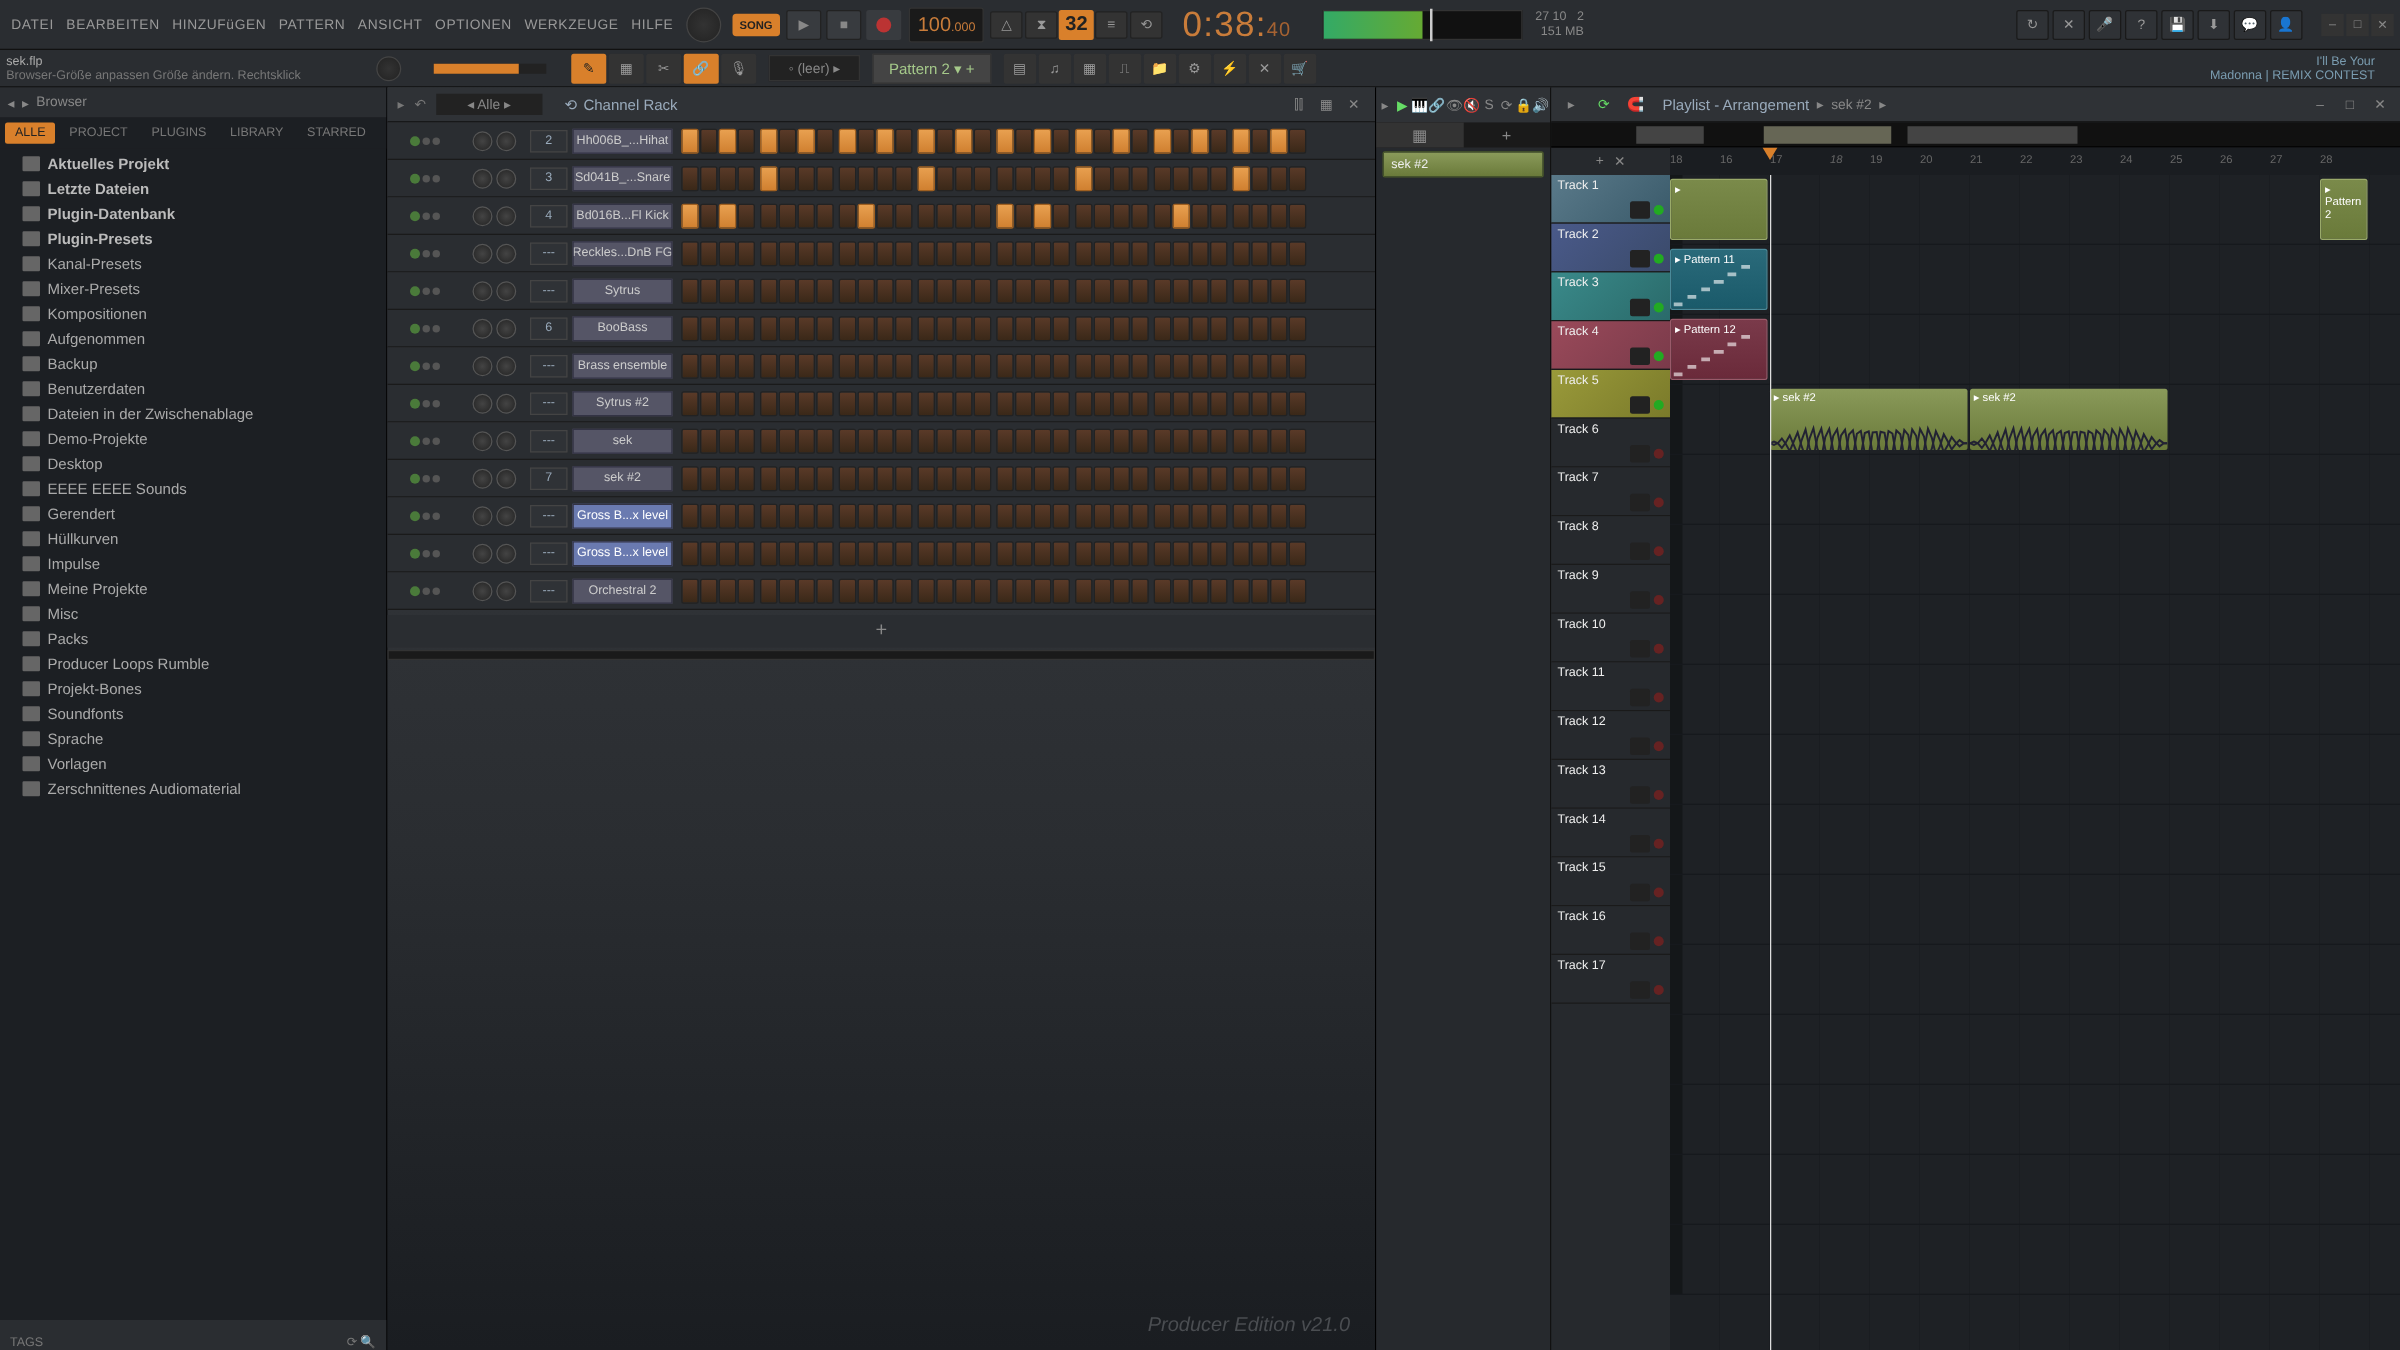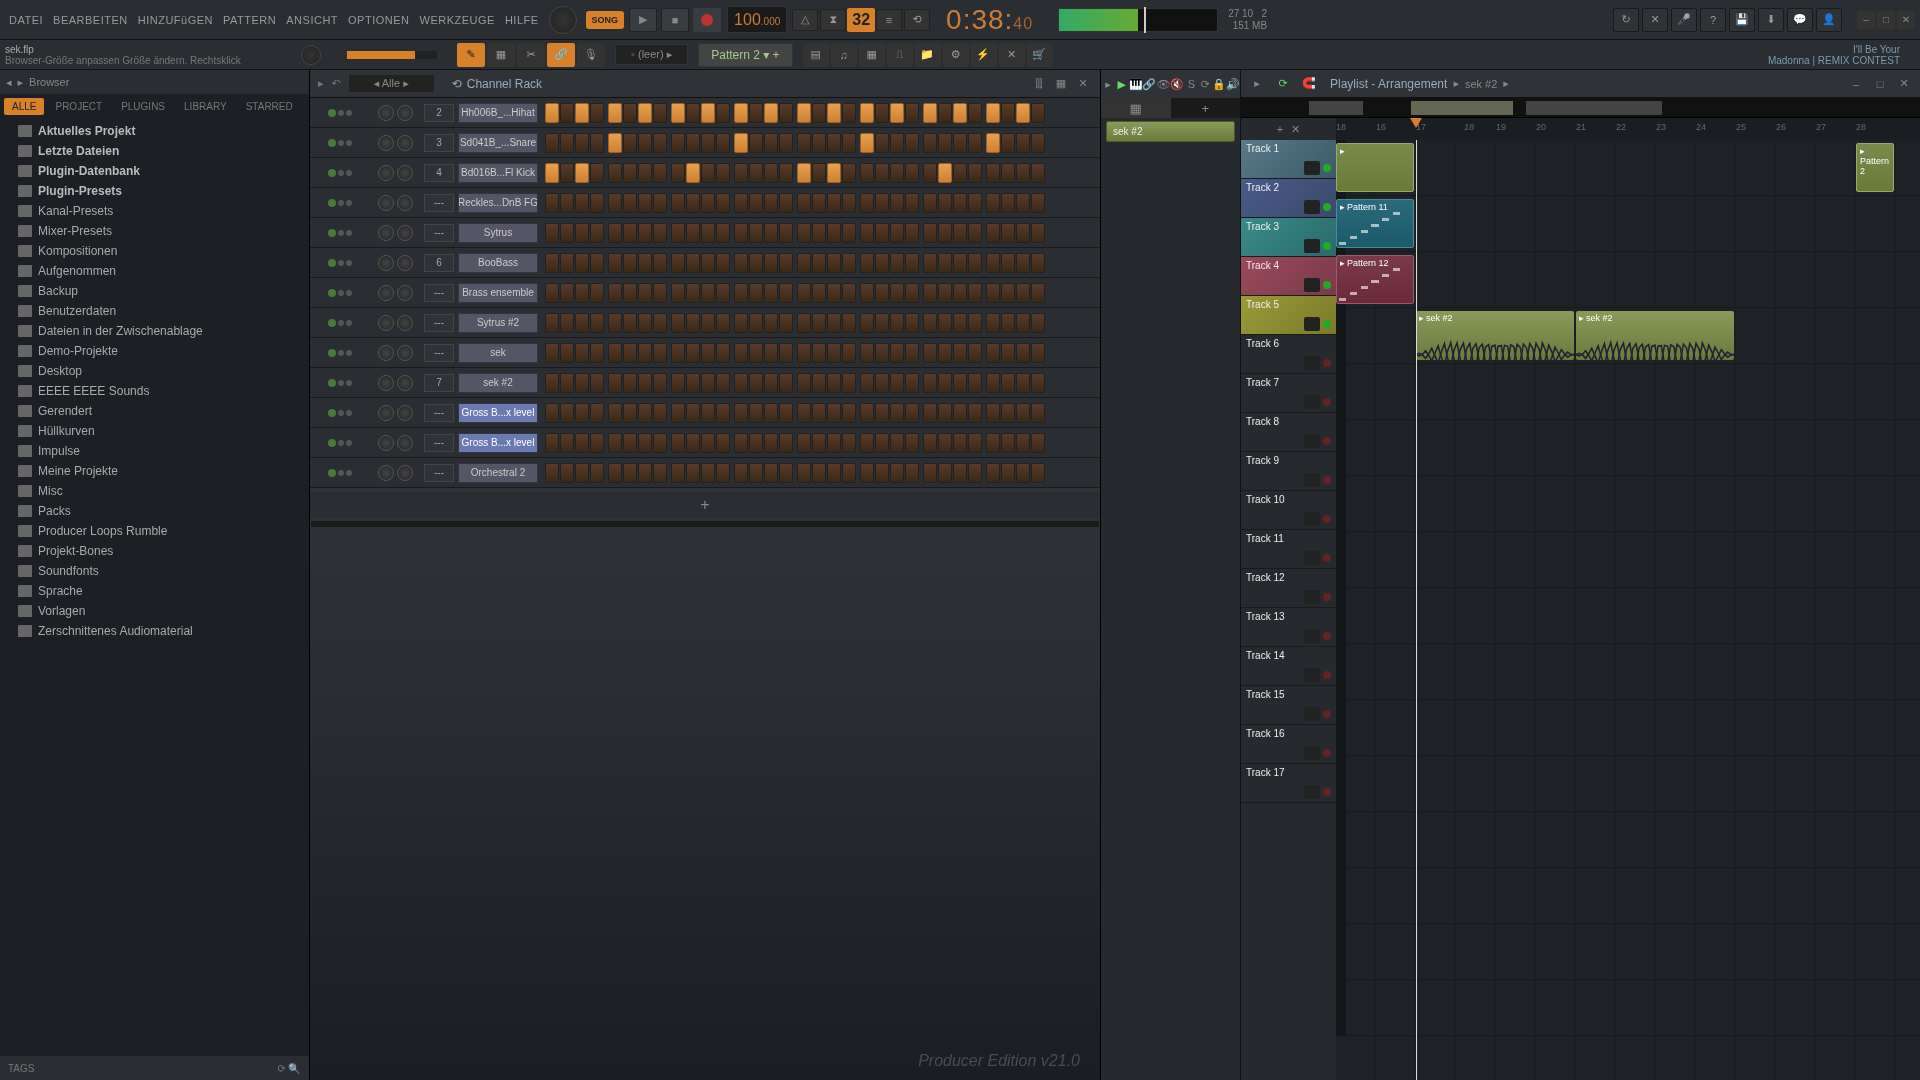--- a/index.html
+++ b/index.html
@@ -51,21 +51,21 @@
 
 .browser { width: 310px; background: #1c1f23; border-right: 1px solid #000; display: flex; flex-direction: column; }
 .browser-head { height: 24px; background: #2a2d31; display: flex; align-items: center; padding: 0 6px; gap: 6px; color: #888; font-size: 11px; }
 .browser-tabs { display: flex; background: #1c1f23; padding: 4px; gap: 3px; }
 .btab { padding: 3px 8px; font-size: 10px; color: #777; cursor: pointer; border-radius: 2px; }
 .btab.active { background: #d9802b; color: #222; }
 .browser-tree { flex: 1; overflow-y: auto; padding: 2px 0; }
 .tree-item { display: flex; align-items: center; padding: 3px 18px; cursor: pointer; color: #aaa; font-size: 12px; gap: 6px; }
 .tree-item.bold { font-weight: bold; color: #bbb; }
 .tree-icon { width: 14px; height: 12px; background: #666; border-radius: 1px; flex-shrink: 0; }
-.browser-foot { height: 24px; background: #2a2d31; display: flex; align-items: center; padding: 0 8px; color: #777; font-size: 10px; justify-content: space-between; }
+.browser-foot { height: 24px; background: #2a2d31; display: flex; align-items: flex-end; padding: 0 8px; color: #777; font-size: 10px; justify-content: space-between; }
 .foot-icon { color: #d9802b; }
 
 
 .center { flex: 1; background: linear-gradient(180deg,#3a3d41 0%,#2a2d31 60%,#1a1d21 100%); position: relative; display: flex; flex-direction: column; min-width: 0; }
 .rack-head { height: 28px; background: #2f3236; display: flex; align-items: center; padding: 0 8px; gap: 8px; border-bottom: 1px solid #111; }
 .rack-head .arr { color: #777; cursor: pointer; }
 .rack-filter { background: #222; color: #888; padding: 2px 25px; font-size: 11px; }
 .rack-title { color: #9ab; font-size: 12px; margin-left: 10px; display: flex; align-items: center; gap: 5px; }
 .rack-head-right { margin-left: auto; display: flex; gap: 4px; align-items: center; }
 .rack-hdot { width: 18px; height: 18px; display: flex; align-items: center; justify-content: center; color: #888; cursor: pointer; }

